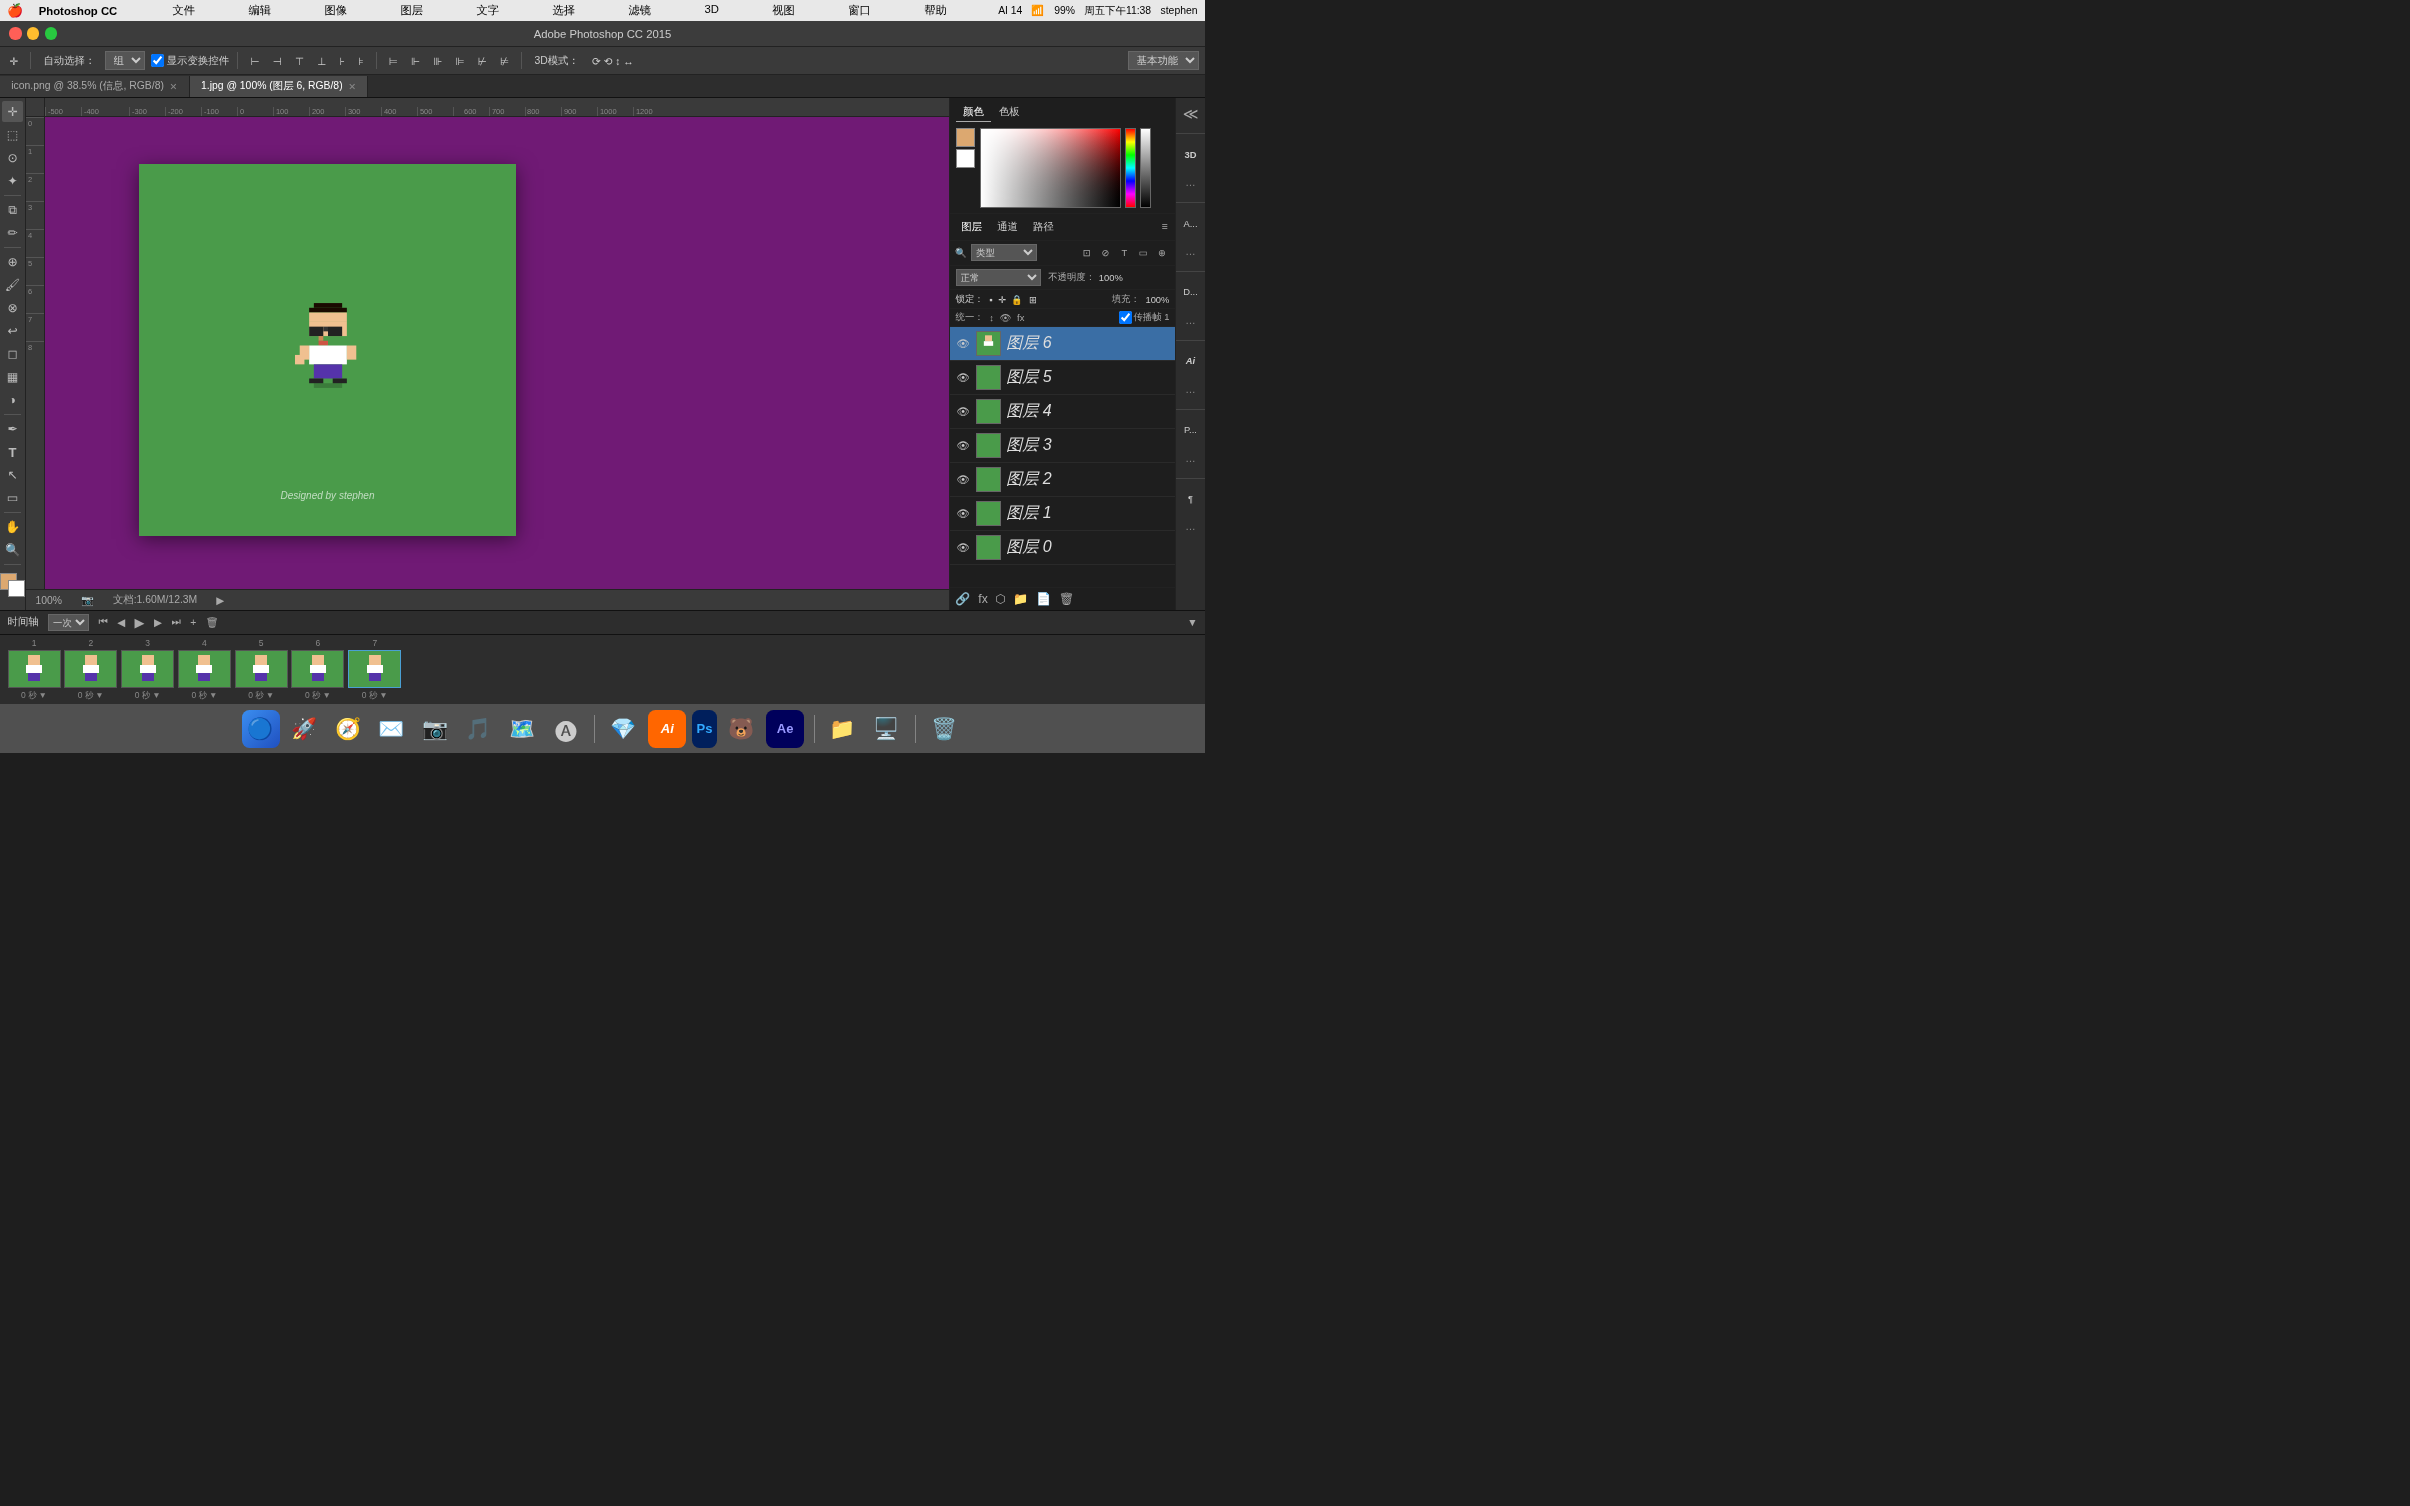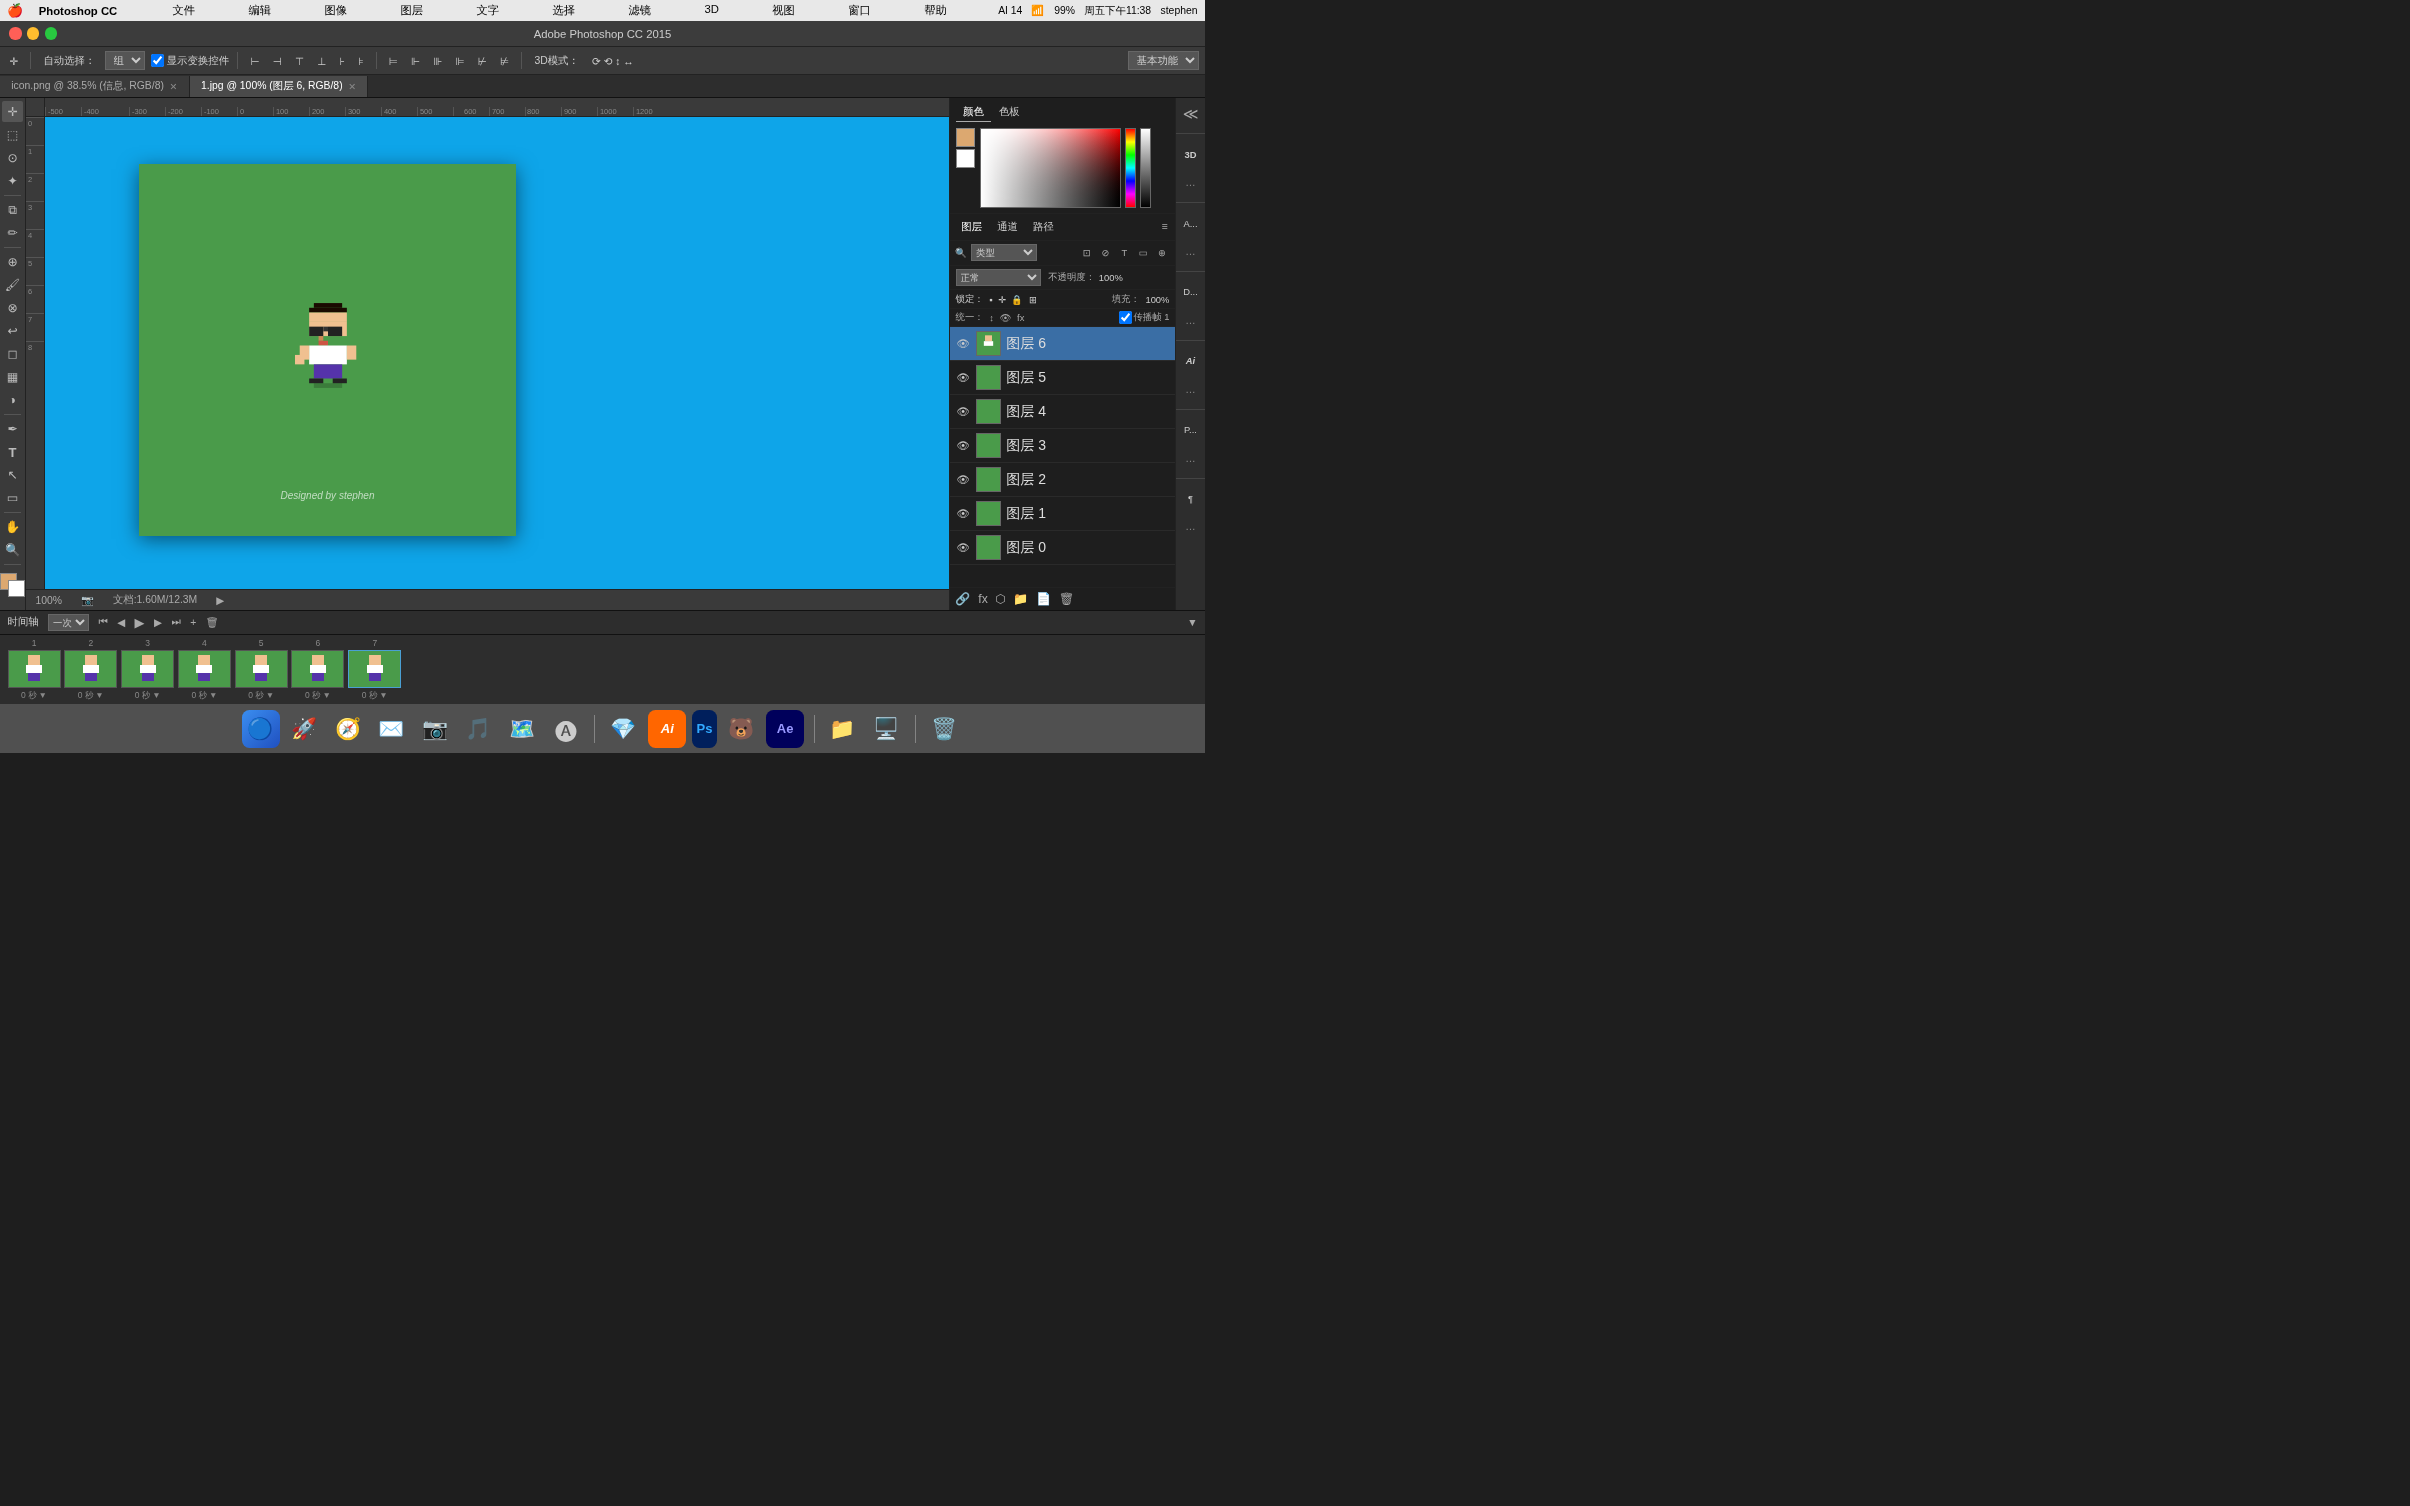--- a/index.html
+++ b/index.html
@@ -313,22 +313,23 @@
       height: 24.5px;
       background: #4a9b4a;
       border: 0.9px solid #666;
       flex-shrink: 0;
       display: flex;
       align-items: center;
       justify-content: center;
       font-size: 7.5px;
     }
     .layer-name {
-      font-size: 14px;
+      font-size: 16px;
       color: #ddd;
+      font-style: italic;
     }
     .layers-footer {
       display: flex;
       align-items: center;
       padding: 3.8px 5.6px;
       gap: 7.5px;
       border-top: 0.9px solid #222;
     }
     .layers-footer-btn {
       font-size: 12.2px;
@@ -457,21 +458,21 @@
     }
 
     .center-area {
       flex: 1;
       display: flex;
       flex-direction: column;
     }
 
     .canvas-wrapper {
       flex: 1;
-      background: #0ea5e9;
+      background: #701a75;
       position: relative;
       overflow: hidden;
     }
 
     
     .right-container {
       display: flex;
       width: 256px;
       flex-direction: column;
     }

